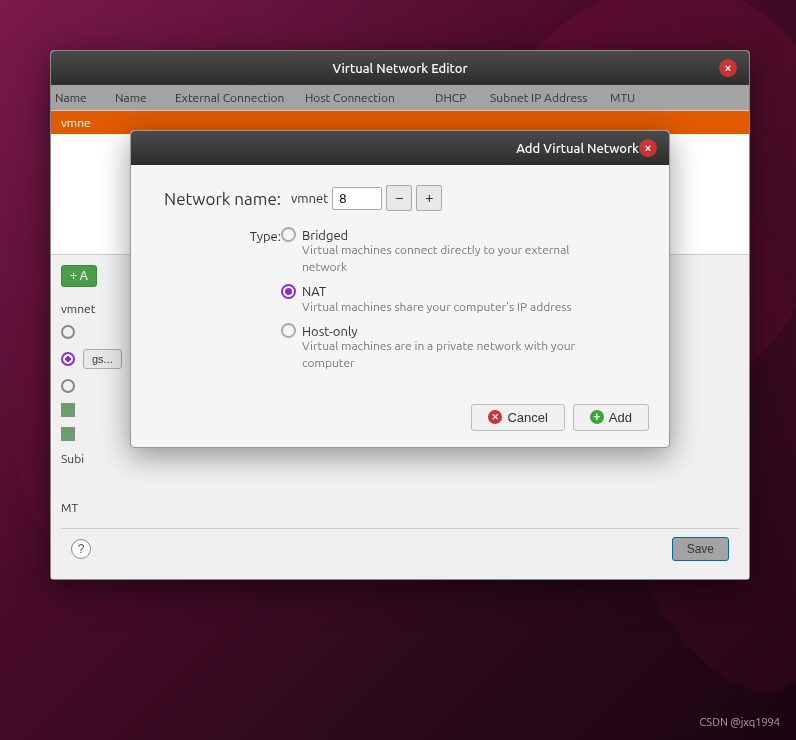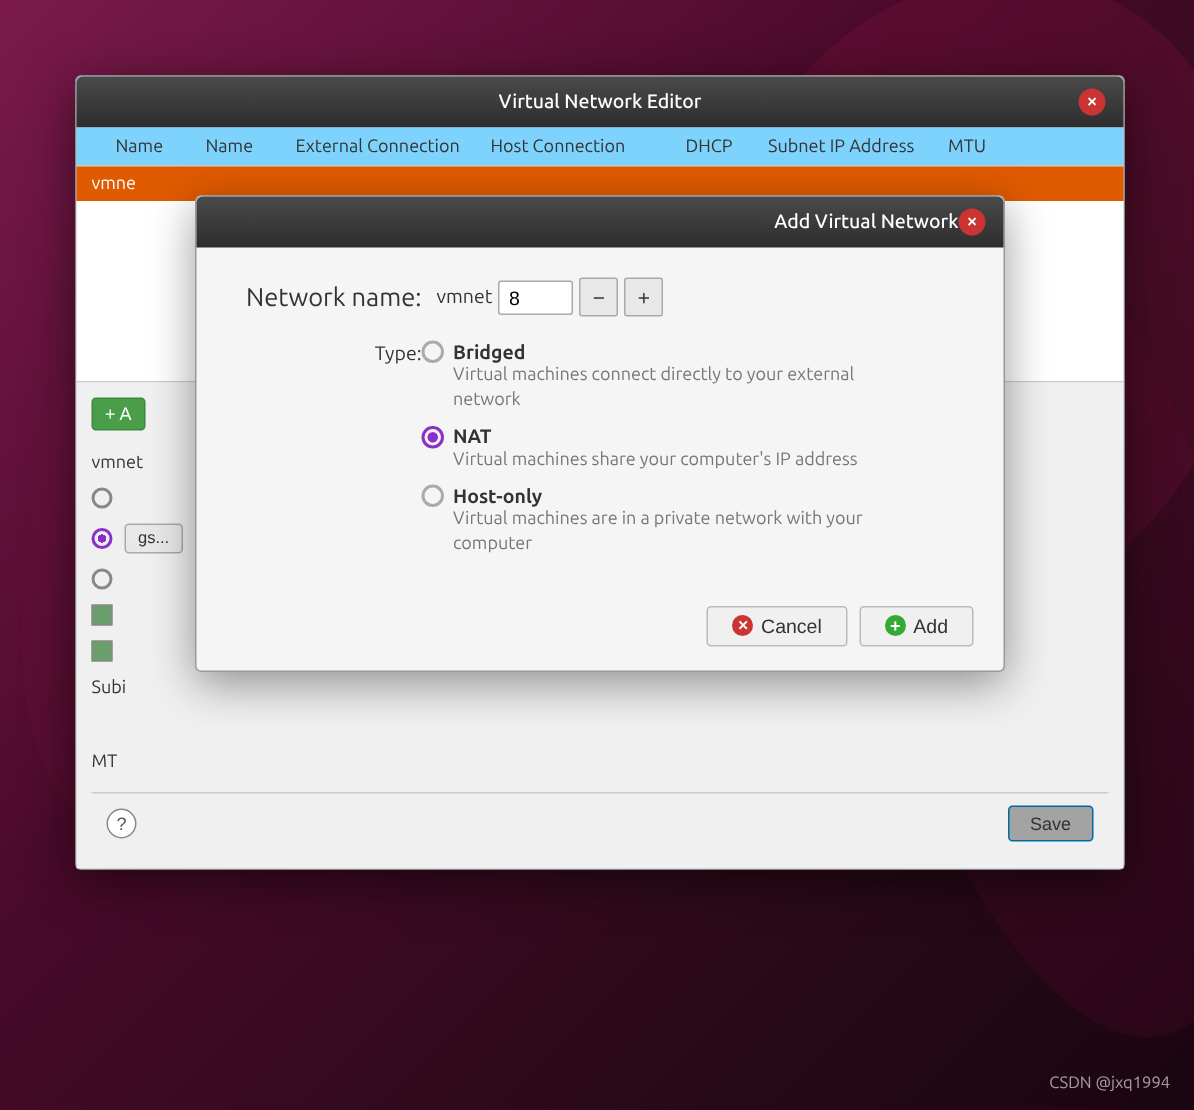--- a/index.html
+++ b/index.html
@@ -60,24 +60,24 @@
       display: flex;
       align-items: center;
       justify-content: center;
       color: #fff;
       font-size: 11px;
       font-weight: bold;
     }
 
     
     .vne-table-header {
-      background: #7dd3fc;
+      background: #a3a3a3;
       border-bottom: 1px solid #ccc;
       display: flex;
-      padding: 6px 26px;
+      padding: 6px 4px;
       font-size: 12px;
       color: #333;
       gap: 0;
       align-items: center;
     }
 
     .vne-table-header span {
       display: inline-block;
     }
 
@@ -364,21 +364,21 @@
       content: '';
       width: 7px;
       height: 7px;
       border-radius: 50%;
       background: #8b2fc9;
     }
 
     .type-option-name {
       font-size: 13px;
       color: #333;
-      font-weight: 700;
+      font-weight: 400;
     }
 
     .type-option-desc {
       font-size: 12px;
       color: #777;
       margin-left: 21px;
       line-height: 1.4;
     }
 
     .dialog-footer {

